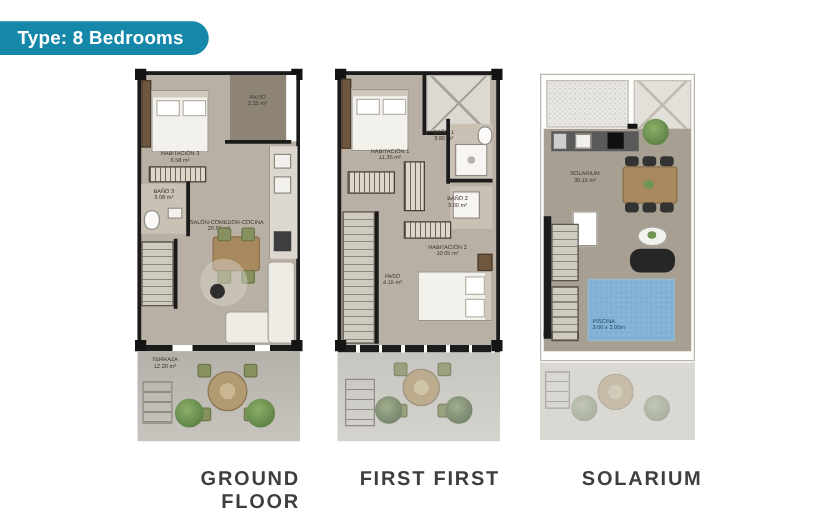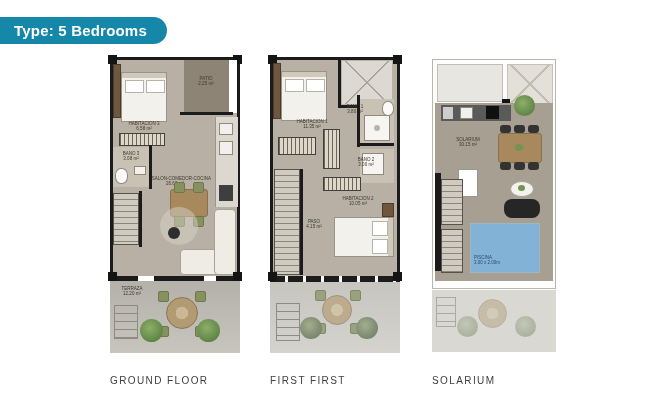--- a/index.html
+++ b/index.html
@@ -57,28 +57,28 @@
   .appl{position:absolute;background:#f2f0ec;border:1px solid #8e887d;box-sizing:border-box}
   .shower{position:absolute;background:#f7f5f1;border:1px solid #8e887d;box-sizing:border-box}
   .dot{position:absolute;border-radius:50%}
   .toilet{position:absolute;background:#fbfaf8;border:1px solid #908a80;border-radius:45%}
   .room-label{position:absolute;font-size:6px;line-height:6.5px;color:#3d382e;
      text-align:center;transform:scale(.75);transform-origin:center top;white-space:nowrap}
   .room-label.left{text-align:left;transform-origin:left top}
   .room-label .nm,.room-label .ar{display:block}
   .room-label.pool-lab{color:#2b4a63}
   .terr{position:absolute}
-  .caption{position:absolute;top:375px;width:130px;text-align:left;
-     font-size:10px;letter-spacing:1.4px;color:#3e3e3e;font-weight:400}
+  .caption{position:absolute;top:375px;width:130px;text-align:right;
+     font-size:16px;letter-spacing:1.4px;color:#3e3e3e;font-weight:700}
   .ghost{position:absolute;opacity:.6}
 </style>
 </head>
 <body>
 
-<div class="badge">Type: 5 Bedrooms</div>
+<div class="badge">Type: 8 Bedrooms</div>
 
 <div class="plan" style="left:110px">
   <div class="bldg"></div>
   <div class="post" style="left:-2px;top:-2px"></div>
   <div class="post" style="left:123px;top:-2px"></div>
 
   <div class="abs" style="left:74px;top:3px;width:45px;height:53px;background:#8d8476"></div>
   <div class="white" style="left:119px;top:3px;width:8px;height:53px"></div>
   <div class="wall" style="left:70px;top:55px;width:53px;height:3px"></div>
   <div class="room-label" style="left:70px;top:19px;width:52px">

